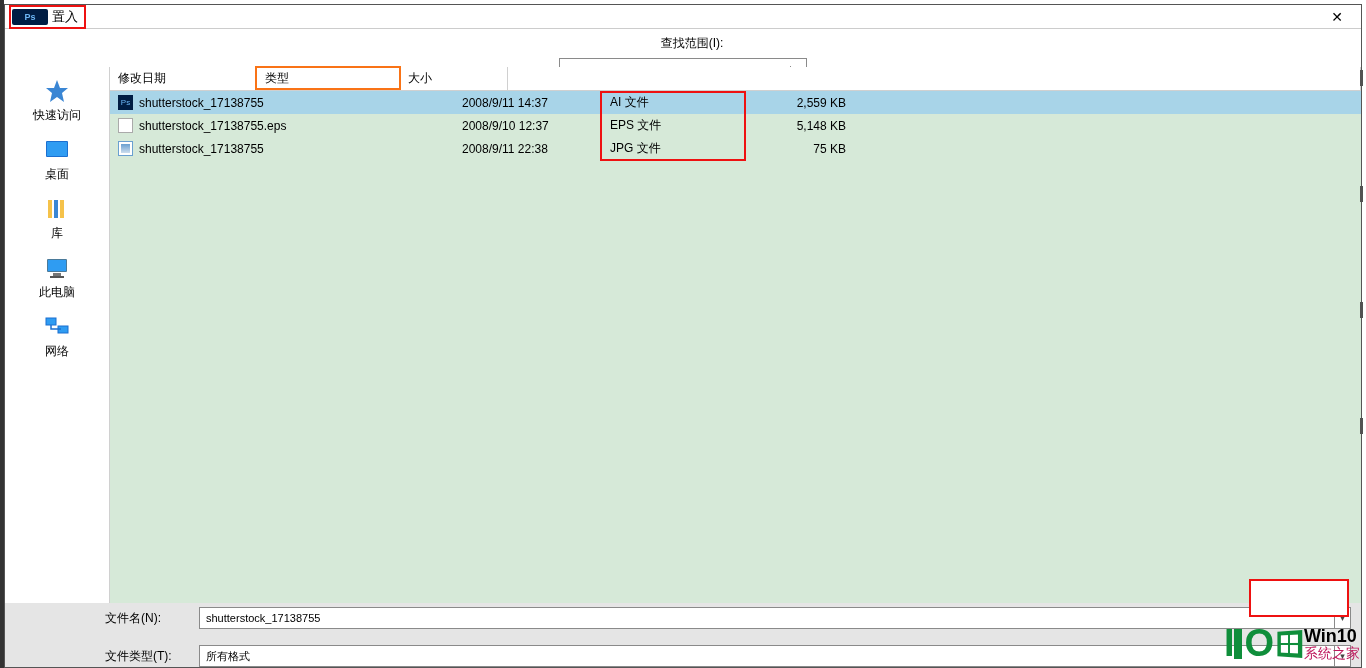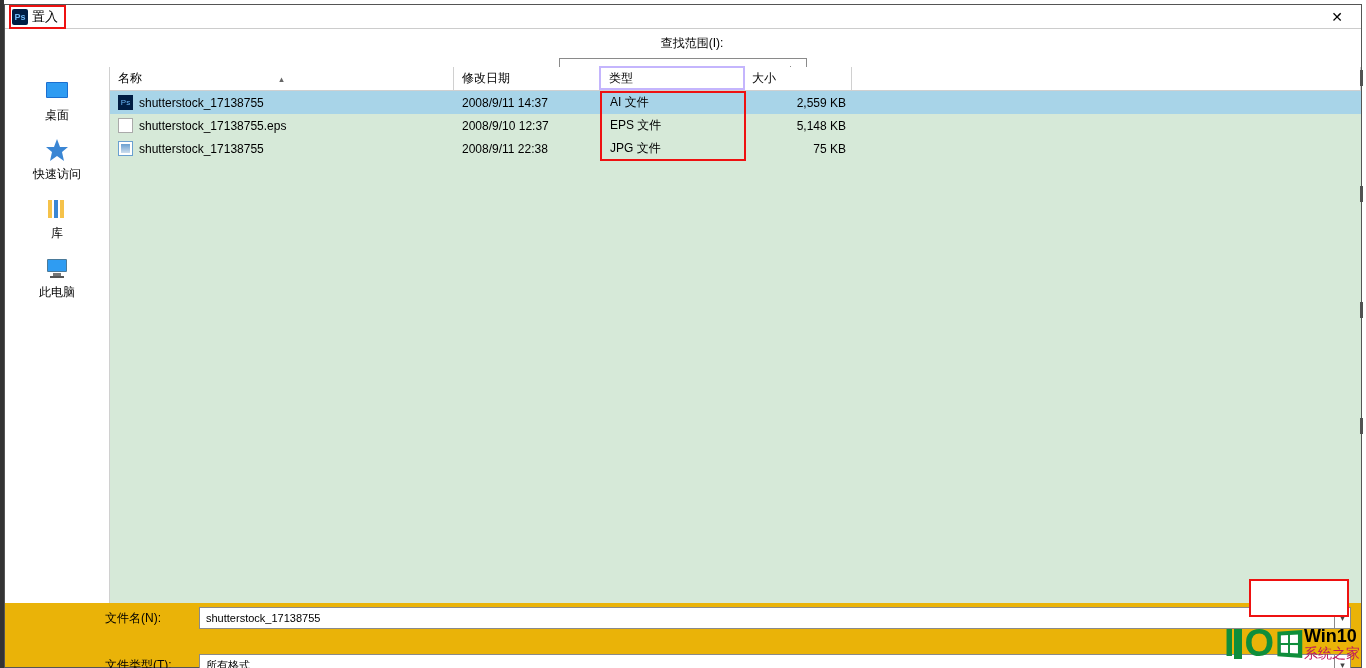--- a/index.html
+++ b/index.html
@@ -31,21 +31,21 @@
     border-bottom: 1px solid #ccc;
     padding: 0 4px;
     background: #fff;
   }
   .title-left {
     display: flex; align-items: center;
     border: 2px solid #e11; padding: 1px 6px 1px 1px;
     height: 24px;
   }
   .ps-icon {
-    width: 16px; height: 16px; background: #001d44;
+    width: 36px; height: 16px; background: #001d44;
     color:#6cb6f5; font-size:9px; font-weight:bold;
     display:flex; align-items:center; justify-content:center;
     border-radius:2px;
   }
   .title-text { margin-left: 4px; font-size: 13px; }
   .title-spacer { flex:1; }
   .close-btn {
     width: 40px; height: 22px; display:flex; align-items:center; justify-content:center;
     font-size: 14px; cursor:pointer;
   }
@@ -121,21 +121,21 @@
     position:relative;
   }
   .hcell.sort::after {
     content:"▴";
     position:absolute; left:50%; transform:translateX(-50%);
     font-size:9px; color:#666;
   }
   .col-name { width: 344px; }
   .col-date { width: 146px; }
   .col-type { width: 146px; }
-  .col-type-box { border: 2px solid #c4b5fd; margin:-1px; height:24px;}
+  .col-type-box { border: 2px solid #f97316; margin:-1px; height:24px;}
   .col-size { width: 108px; justify-content:flex-start;}
   .col-rest { flex:1;}
 
   .file-list {
     flex:1;
     background:#d6e9d8;
     overflow:auto;
     position:relative;
   }
   .frow {
@@ -163,23 +163,23 @@
     width:146px; height: 70px;
     border:2px solid #e11;
     pointer-events:none;
   }
 
   .bottom {
     position:absolute;
     left:0; right:0; bottom:0;
     height:64px;
     padding: 4px 10px 0 100px;
-    background:#eab308;
+    background:#e5e5e5;
     display:flex; flex-direction:column;
-    gap:25px;
+    gap:16px;
   }
   .brow { display:flex; align-items:center; gap:20px;}
   .brow .input-combo {
     flex:1;
     display:flex; align-items:center;
     border:1px solid #8a8a8a;
     height:22px; background:#fff;
   }
   .brow .input-combo span { flex:1; padding:0 6px; font-family: Tahoma, sans-serif; font-size:11px;}
   .brow .input-combo .dd {
@@ -277,33 +277,33 @@
         <span style="font-size:8px;color:#444;margin-left:1px">▾</span>
       </div>
     </div>
   </div>
 
   <div class="body">
     <div class="sidebar">
       <div class="sb-item">
         <div class="sb-icon">
           <svg viewBox="0 0 28 26">
+              <polygon points="14,2 17,10 25,10 19,15 21,24 14,19 7,24 9,15 3,10 11,10" fill="#3a86d4"></polygon>
+            </svg>
+        </div>
+        <span>快速访问</span>
+      </div>
+      <div class="sb-item">
+        <div class="sb-icon">
+          <svg viewBox="0 0 28 26">
               <rect x="3" y="4" width="22" height="16" rx="1" fill="#1b6fd0"></rect>
               <rect x="4" y="5" width="20" height="14" fill="#2f9cf2"></rect>
             </svg>
         </div>
         <span>桌面</span>
-      </div>
-      <div class="sb-item">
-        <div class="sb-icon">
-          <svg viewBox="0 0 28 26">
-              <polygon points="14,2 17,10 25,10 19,15 21,24 14,19 7,24 9,15 3,10 11,10" fill="#3a86d4"></polygon>
-            </svg>
-        </div>
-        <span>快速访问</span>
       </div>
       <div class="sb-item">
         <div class="sb-icon">
           <svg viewBox="0 0 28 26">
               <rect x="5" y="4" width="4" height="18" fill="#f5c24a"></rect>
               <rect x="11" y="4" width="4" height="18" fill="#3a86d4"></rect>
               <rect x="17" y="4" width="4" height="18" fill="#f5c24a"></rect>
             </svg>
         </div>
         <span>库</span>
@@ -312,27 +312,34 @@
         <div class="sb-icon">
           <svg viewBox="0 0 28 26">
               <rect x="4" y="4" width="20" height="13" rx="1" fill="#4a7a9a"></rect>
               <rect x="5" y="5" width="18" height="11" fill="#2f9cf2"></rect>
               <rect x="10" y="18" width="8" height="3" fill="#777"></rect>
               <rect x="7" y="21" width="14" height="2" fill="#555"></rect>
             </svg>
         </div>
         <span>此电脑</span>
       </div>
+      <div class="sb-item">
+        <div class="sb-icon">
+          <svg viewBox="0 0 28 26">
+              <rect x="3" y="4" width="10" height="7" fill="#2f9cf2" stroke="#1b6fd0"></rect>
+              <rect x="15" y="12" width="10" height="7" fill="#2f9cf2" stroke="#1b6fd0"></rect>
+              <path d="M8 11 v4 h10" stroke="#1b6fd0" fill="none" stroke-width="1.5"></path>
+            </svg>
+        </div>
+        <span>网络</span>
+      </div>
     </div>
 
     <div class="file-pane">
       <div class="header-row">
-        <div class="hcell col-name sort">
-            <span>名称</span>
-          </div>
         <div class="hcell col-date">
             <span>修改日期</span>
           </div>
         <div class="hcell col-type col-type-box">
             <span>类型</span>
           </div>
         <div class="hcell col-size">
             <span>大小</span>
           </div>
         <div class="hcell col-rest"></div>

